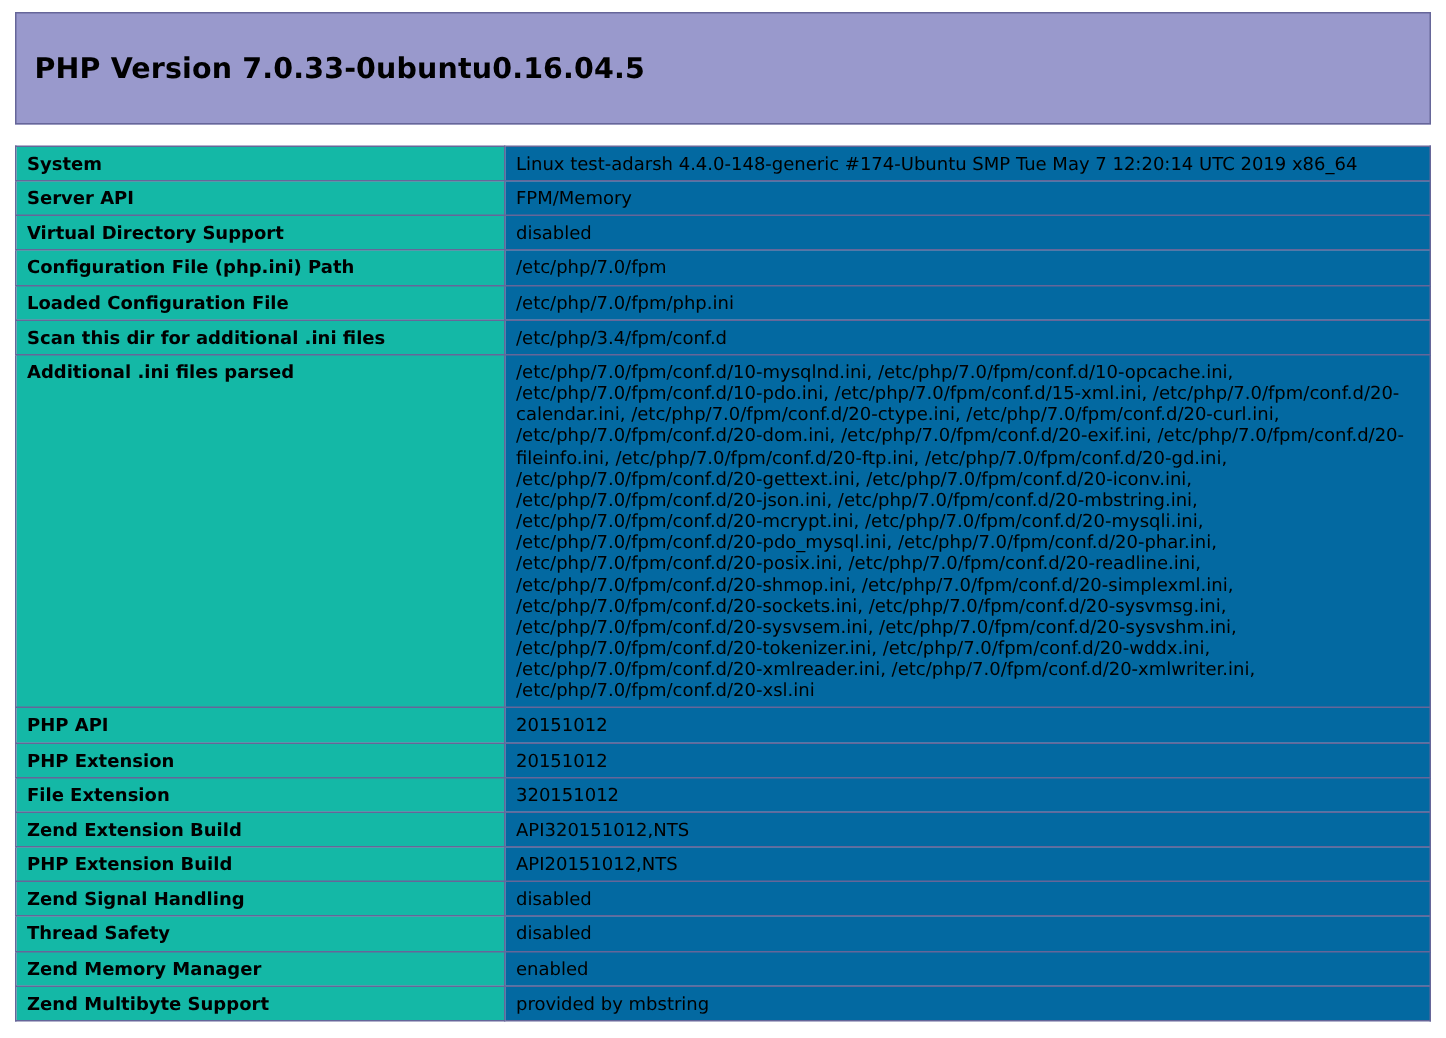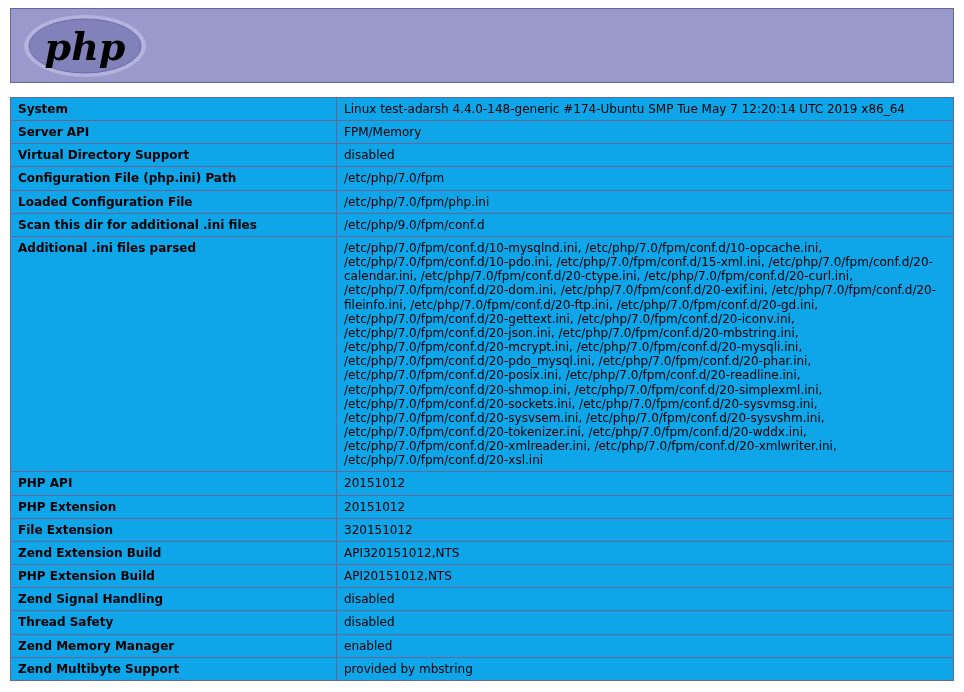--- a/index.html
+++ b/index.html
@@ -61,47 +61,38 @@
     table-layout: fixed;
   }
   table.info td {
     border: 1px solid #666699;
     padding: 4px 6px 4px 7px;
     vertical-align: top;
     line-height: 1.18;
     font-size: 12px;
   }
   td.e {
-    background: #0ea5e9;
+    background: #14b8a6;
     font-weight: bold;
     width: 312px;
   }
   td.v {
-    background: #0ea5e9;
+    background: #0369a1;
     word-wrap: break-word;
     overflow-wrap: break-word;
   }
 </style>
 </head>
 <body>
 
 <div class="page">
 
   <div class="header-wrap">
     <div class="header">
-      <span class="php-logo">
-        <svg width="124" height="66" viewBox="0 0 124 66" xmlns="http://www.w3.org/2000/svg">
-          <ellipse cx="62" cy="33" rx="61" ry="31" fill="#b3b3dd"></ellipse>
-          <ellipse cx="62" cy="33" rx="56" ry="27" fill="#8282bb"></ellipse>
-          <ellipse cx="62" cy="33" rx="56" ry="27" fill="none" stroke="#6b6bad" stroke-width="1"></ellipse>
-          <g fill="#000000" font-family="DejaVu Serif, Liberation Serif, serif" font-style="italic" font-weight="bold" font-size="38">
-            <text x="62" y="47" text-anchor="middle">php</text>
-          </g>
-        </svg>
-      </span>
+      <h1>PHP Version 7.0.33-0ubuntu0.16.04.5</h1>
     </div>
   </div>
 
   <div class="table-wrap">
     <table class="info">
       <tbody>
         <tr>
           <td class="e">System</td>
           <td class="v">Linux test-adarsh 4.4.0-148-generic #174-Ubuntu SMP Tue May 7 12:20:14 UTC 2019 x86_64</td>
         </tr>
@@ -116,21 +107,21 @@
         <tr>
           <td class="e">Configuration File (php.ini) Path</td>
           <td class="v">/etc/php/7.0/fpm</td>
         </tr>
         <tr>
           <td class="e">Loaded Configuration File</td>
           <td class="v">/etc/php/7.0/fpm/php.ini</td>
         </tr>
         <tr>
           <td class="e">Scan this dir for additional .ini files</td>
-          <td class="v">/etc/php/9.0/fpm/conf.d</td>
+          <td class="v">/etc/php/3.4/fpm/conf.d</td>
         </tr>
         <tr>
           <td class="e">Additional .ini files parsed</td>
           <td class="v">/etc/php/7.0/fpm/conf.d/10-mysqlnd.ini, /etc/php/7.0/fpm/conf.d/10-opcache.ini, /etc/php/7.0/fpm/conf.d/10-pdo.ini, /etc/php/7.0/fpm/conf.d/15-xml.ini, /etc/php/7.0/fpm/conf.d/20-calendar.ini, /etc/php/7.0/fpm/conf.d/20-ctype.ini, /etc/php/7.0/fpm/conf.d/20-curl.ini, /etc/php/7.0/fpm/conf.d/20-dom.ini, /etc/php/7.0/fpm/conf.d/20-exif.ini, /etc/php/7.0/fpm/conf.d/20-fileinfo.ini, /etc/php/7.0/fpm/conf.d/20-ftp.ini, /etc/php/7.0/fpm/conf.d/20-gd.ini, /etc/php/7.0/fpm/conf.d/20-gettext.ini, /etc/php/7.0/fpm/conf.d/20-iconv.ini, /etc/php/7.0/fpm/conf.d/20-json.ini, /etc/php/7.0/fpm/conf.d/20-mbstring.ini, /etc/php/7.0/fpm/conf.d/20-mcrypt.ini, /etc/php/7.0/fpm/conf.d/20-mysqli.ini, /etc/php/7.0/fpm/conf.d/20-pdo_mysql.ini, /etc/php/7.0/fpm/conf.d/20-phar.ini, /etc/php/7.0/fpm/conf.d/20-posix.ini, /etc/php/7.0/fpm/conf.d/20-readline.ini, /etc/php/7.0/fpm/conf.d/20-shmop.ini, /etc/php/7.0/fpm/conf.d/20-simplexml.ini, /etc/php/7.0/fpm/conf.d/20-sockets.ini, /etc/php/7.0/fpm/conf.d/20-sysvmsg.ini, /etc/php/7.0/fpm/conf.d/20-sysvsem.ini, /etc/php/7.0/fpm/conf.d/20-sysvshm.ini, /etc/php/7.0/fpm/conf.d/20-tokenizer.ini, /etc/php/7.0/fpm/conf.d/20-wddx.ini, /etc/php/7.0/fpm/conf.d/20-xmlreader.ini, /etc/php/7.0/fpm/conf.d/20-xmlwriter.ini, /etc/php/7.0/fpm/conf.d/20-xsl.ini</td>
         </tr>
         <tr>
           <td class="e">PHP API</td>
           <td class="v">20151012</td>
         </tr>
         <tr>

